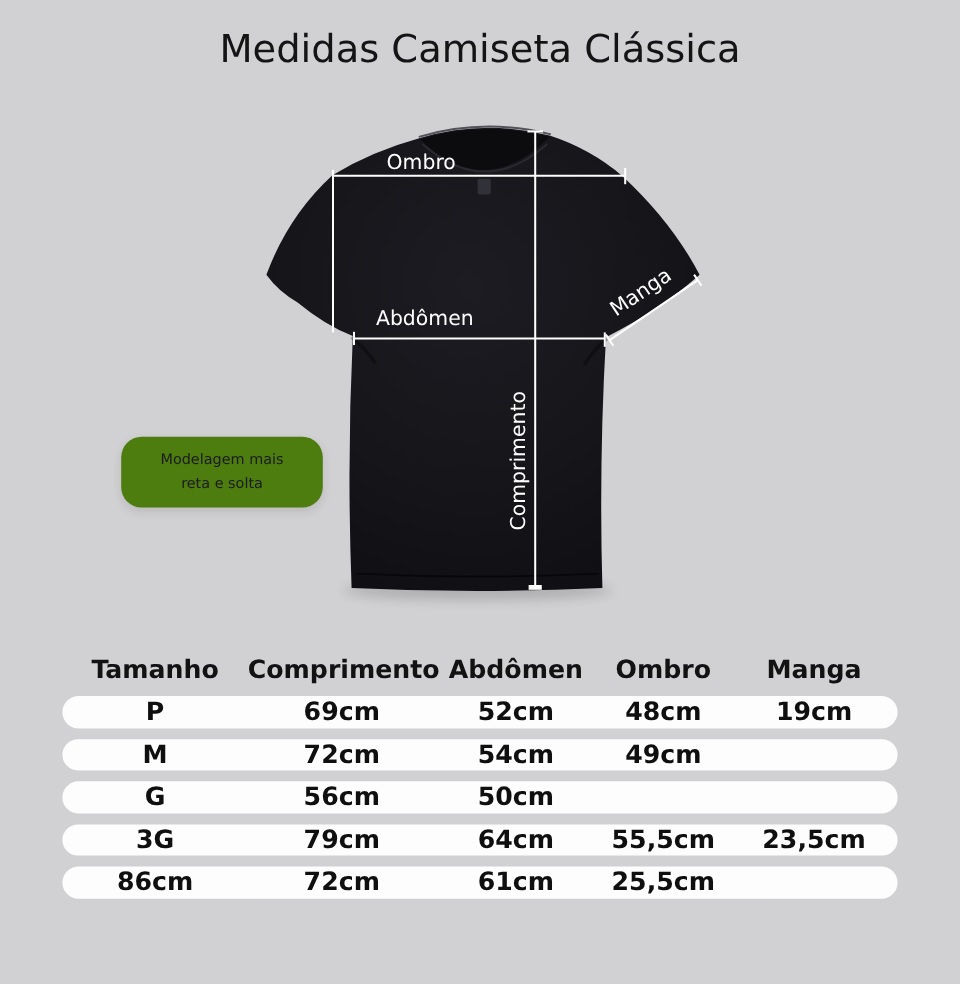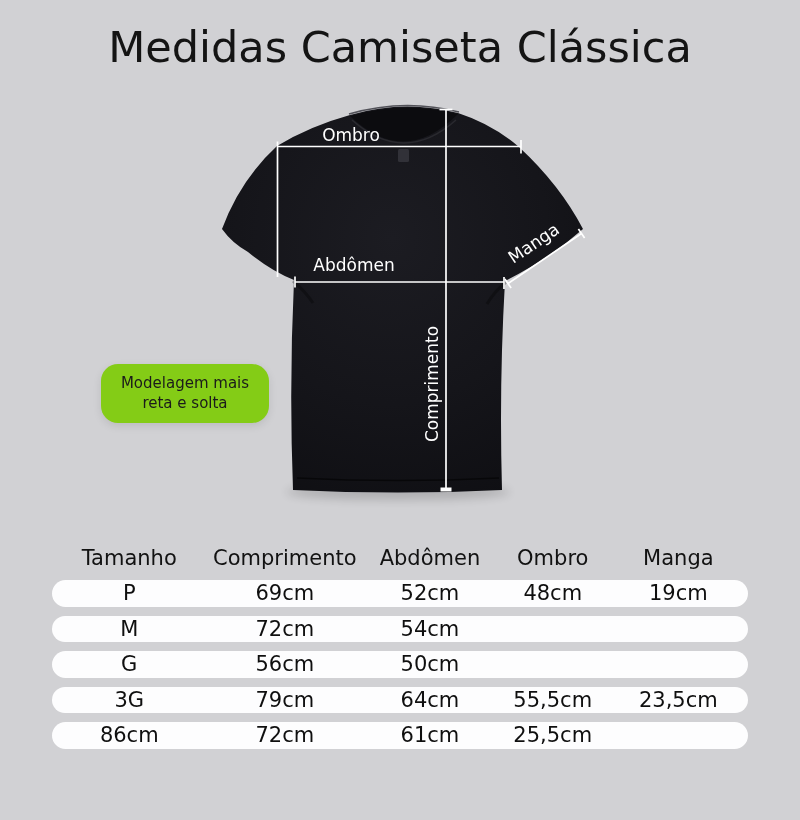--- a/index.html
+++ b/index.html
@@ -7,37 +7,37 @@
     width:800px; height:820px;
     background:#d1d1d4;
     font-family:"DejaVu Sans", "Liberation Sans", sans-serif;
     position:relative;
     overflow:hidden;
     color:#141414;
   }
   .title {
     position:absolute; top:24px; left:0; width:800px;
     text-align:center;
-    font-size:43px; line-height:1.1;
+    font-size:32px; line-height:1.1;
     color:#141414;
     letter-spacing:0px;
     white-space:nowrap;
   }
   #shirt-svg {
     position:absolute; left:0; top:0;
   }
   .note {
     position:absolute; left:101px; top:364px;
     width:168px; height:59px;
-    background:#84cc16;
+    background:#4d7c0f;
     border-radius:17px;
     box-shadow:0 3px 8px rgba(0,0,0,0.10);
     display:flex; flex-direction:column;
     align-items:center; justify-content:center;
-    font-size:15px; line-height:19.5px;
+    font-size:12px; line-height:19.5px;
     color:#1b1b1b;
     text-align:center;
   }
   .size-table {
     position:absolute; left:52px; top:545px; width:696px;
   }
   .thead, .trow {
     display:grid;
     grid-template-columns:22.2% 22.5% 19.2% 16.1% 20%;
     align-items:center;
@@ -48,21 +48,21 @@
     height:26px;
     color:#121212;
   }
   .trow {
     height:26.5px;
     margin-top:9px;
     background:#fdfdfe;
     border-radius:14px;
     color:#0f0f0f;
   }
-  .cell { white-space:nowrap; }
+  .cell { white-space:nowrap;font-weight:bold; }
 </style>
 </head>
 <body>
 
 <div class="title">Medidas Camiseta Clássica</div>
 
 <svg id="shirt-svg" width="800" height="540" viewBox="0 0 800 540" aria-hidden="true">
   <defs>
     <radialGradient id="shirtGrad" cx="47%" cy="34%" r="78%">
       <stop offset="0%" stop-color="#1c1c22"></stop>
@@ -140,20 +140,21 @@
     <div class="cell">69cm</div>
     <div class="cell">52cm</div>
     <div class="cell">48cm</div>
     <div class="cell">19cm</div>
   </div>
 
   <div class="trow">
     <div class="cell">M</div>
     <div class="cell">72cm</div>
     <div class="cell">54cm</div>
+    <div class="cell">49cm</div>
   </div>
 
   <div class="trow">
     <div class="cell">G</div>
     <div class="cell">56cm</div>
     <div class="cell">50cm</div>
   </div>
 
 
   <div class="trow">

